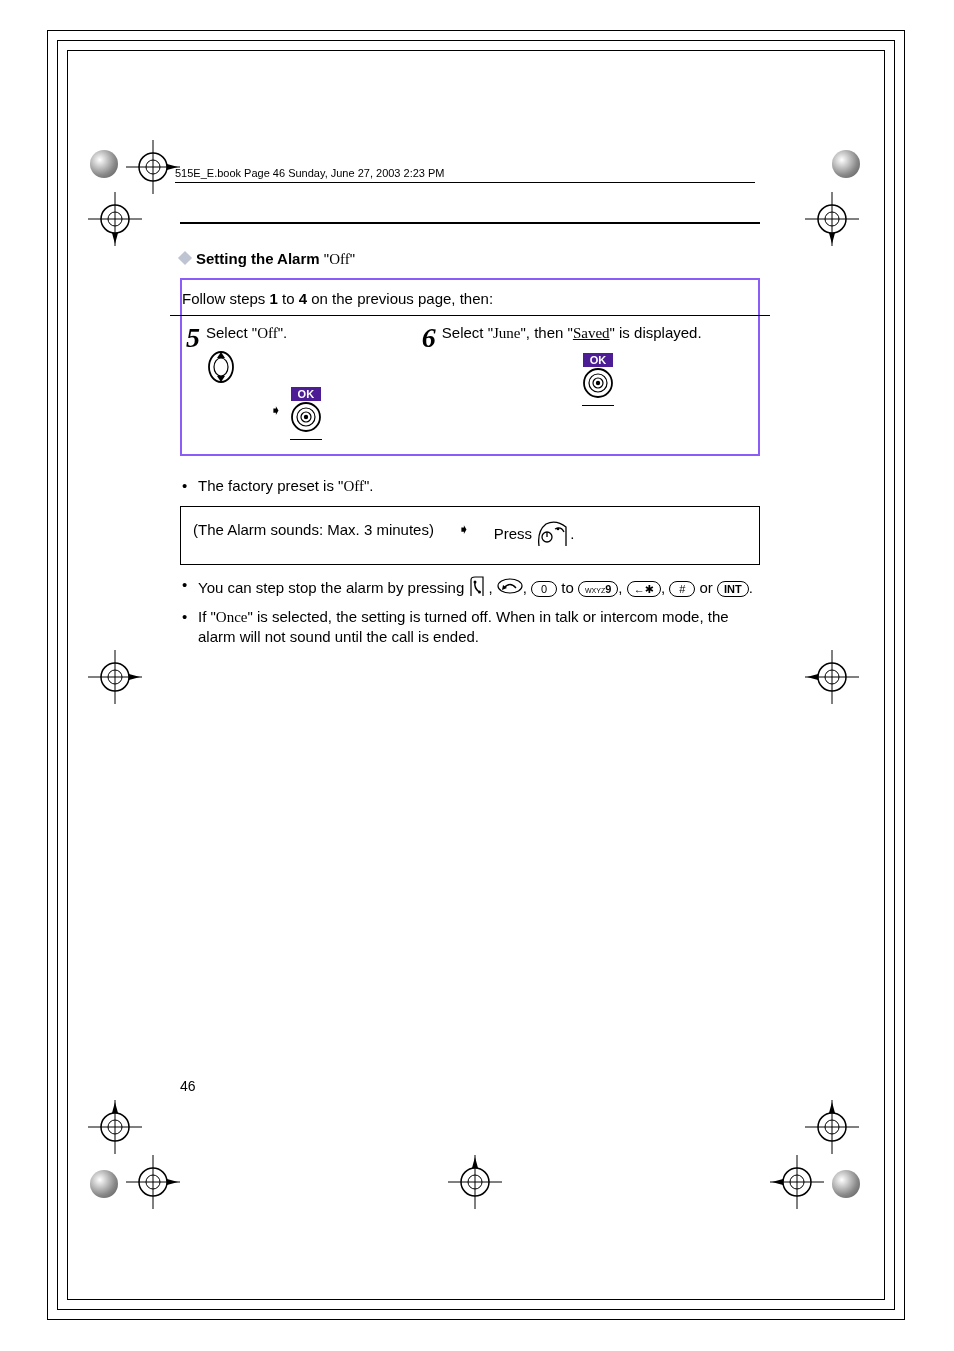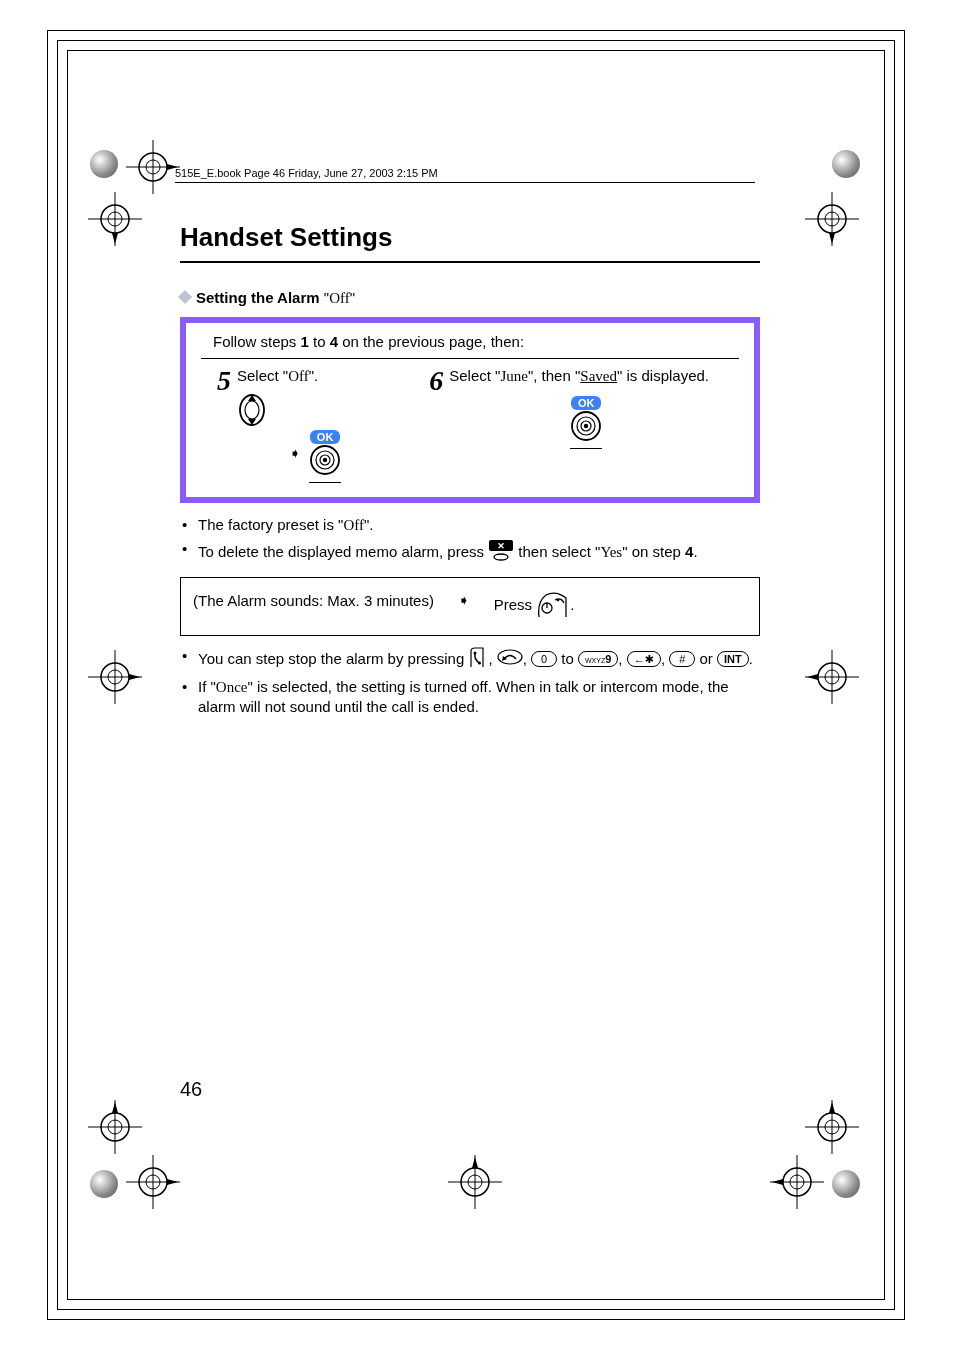--- a/index.html
+++ b/index.html
@@ -26,31 +26,31 @@
     position:absolute; left:180px; top:222px; width:580px;
   }
   h1 { font-size:26px; font-weight:bold; margin-bottom:8px; }
   .h1-rule { border-top:2px solid #000; margin-bottom:26px; }
 
   .subhead { font-size:15px; margin-bottom:10px; }
   .diamond { display:inline-block; width:10px; height:10px; background:#bfc4d2; transform:rotate(45deg); margin-right:6px; vertical-align:1px; }
   .mono { font-family: Liberation Serif, serif; }
 
   .box {
-    border:6px solid #8b5cf6; padding:10px 27px; font-size:15px; margin-bottom:12px;
+    border:2px solid #8b5cf6; padding:10px 0; font-size:15px; margin-bottom:20px;
   }
   .steps-row { display:flex; gap:20px; padding:8px 4px 4px 4px; }
   .stepcol { flex:1; }
   .stepnum { font-family:"Times New Roman",serif; font-size:28px; font-weight:bold; font-style:italic; float:left; margin-right:6px; line-height:1; }
   .step-line { font-size:15px; margin-bottom:6px; }
   .icons-row { text-align:center; padding-top:2px; }
 
   .ok-key {
-    display:inline-block; background:#3b82f6; color:#fff; font-size:11px; font-weight:bold;
-    padding:1px 7px; border-radius:6px; vertical-align:middle;
+    display:inline-block; background:#4c1d95; color:#fff; font-size:11px; font-weight:bold;
+    padding:1px 7px; border-radius:0; vertical-align:middle;
   }
   .ok-under { display:inline-block; border-bottom:1px solid #000; padding-bottom:6px; }
   .ring-btn { display:inline-block; vertical-align:middle; }
   .ring-btn svg { width:32px; height:32px; display:block; }
   .nav-btn svg { width:30px; height:34px; display:block; }
   .tri { display:inline-block; font-size:14px; vertical-align:6px; margin:0 4px; }
 
   ul.bullets { list-style:none; font-size:15px; margin:2px 0 10px 0; }
   ul.bullets li { padding-left:18px; position:relative; margin-bottom:4px; line-height:1.35; }
   ul.bullets li:before { content:"•"; position:absolute; left:2px; }
@@ -68,21 +68,21 @@
     padding:0 6px; min-width:26px; height:16px; line-height:15px; text-align:center; vertical-align:middle;
   }
   .oval-key.thick { border-width:1.5px; }
 
   .talk-key { display:inline-block; vertical-align:middle; }
   .talk-key svg { width:20px; height:22px; }
 
   .redial-key { display:inline-block; vertical-align:middle; }
   .redial-key svg { width:26px; height:16px; }
 
-  .pagenum { position:absolute; left:180px; top:1078px; font-size:20px; }
+  .pagenum { position:absolute; left:180px; top:1078px; font-size:14px; }
 
   .crosshair { position:absolute; }
   .crosshair svg { width:54px; height:54px; }
 </style>
 </head>
 <body>
 
 <div class="frame-outer"></div>
 <div class="frame-inner"></div>
 <div class="frame-inner2"></div>
@@ -176,25 +176,24 @@
 <div class="crosshair" style="left:448px; top:1155px;">
   <svg viewBox="0 0 54 54">
       <circle cx="27" cy="27" r="14" fill="none" stroke="#000" stroke-width="1.5"></circle>
       <circle cx="27" cy="27" r="7" fill="none" stroke="#000" stroke-width="1"></circle>
       <line x1="27" y1="0" x2="27" y2="54" stroke="#000"></line>
       <line x1="0" y1="27" x2="54" y2="27" stroke="#000"></line>
       <polygon points="24,13 27,2 30,13" fill="#000"></polygon>
     </svg>
 </div>
 
-<div class="header-line">515E_E.book  Page 46  Friday, June 27, 2003  2:15 PM</div>
+<div class="header-line">515E_E.book  Page 46  Sunday, June 27, 2003  2:23 PM</div>
 <div class="header-rule"></div>
 
 <div class="content">
-  <h1>Handset Settings</h1>
   <div class="h1-rule"></div>
 
   <div class="subhead">
     <span class="diamond"></span><b>Setting the Alarm </b>"<span class="mono">Off</span>"
   </div>
 
   <div class="box">
     <div>
       <span>Follow steps </span><b>1</b><span> to </span><b>4</b><span> on the previous page, then:</span>
     </div>
@@ -247,31 +246,20 @@
           </span>
         </div>
       </div>
     </div>
   </div>
 
   <ul class="bullets">
     <li>
       <span>The factory preset is "</span><span class="mono">Off</span><span>".</span>
     </li>
-    <li>
-      <span>To delete the displayed memo alarm, press </span>
-      <span class="del-key">
-        <svg viewBox="0 0 26 22">
-            <rect x="1" y="1" width="24" height="11" rx="2" fill="#000"></rect>
-            <text x="13" y="9.5" text-anchor="middle" fill="#fff" font-size="9" font-weight="bold">✕</text>
-            <ellipse cx="13" cy="18" rx="7" ry="3" fill="none" stroke="#000" stroke-width="1.3"></ellipse>
-          </svg>
-      </span>
-      <span> then select "</span><span class="mono">Yes</span><span>" on step </span><b>4</b><span>.</span>
-    </li>
   </ul>
 
 
   <div class="box2">
     <span>(The Alarm sounds: Max. 3 minutes)</span>
     <span class="tri" style="margin:0 24px;">➧</span>
     <span>
       <span>Press </span>
       <span class="power-btn">
         <svg viewBox="0 0 34 26">

